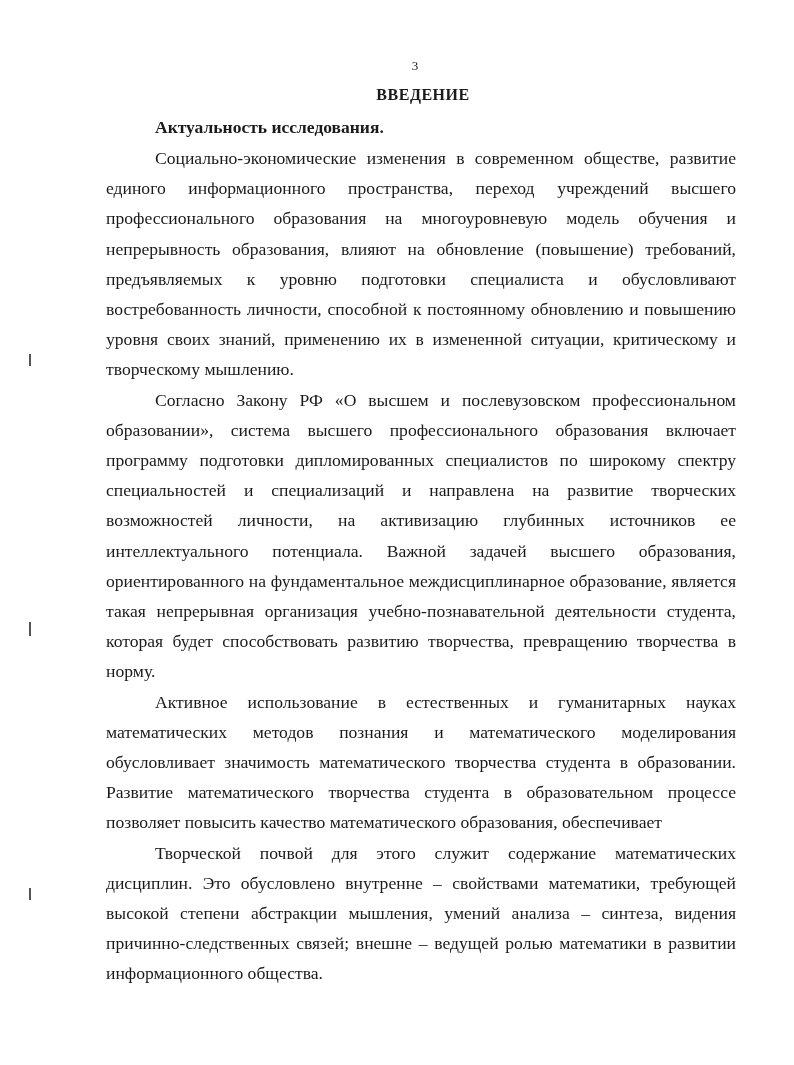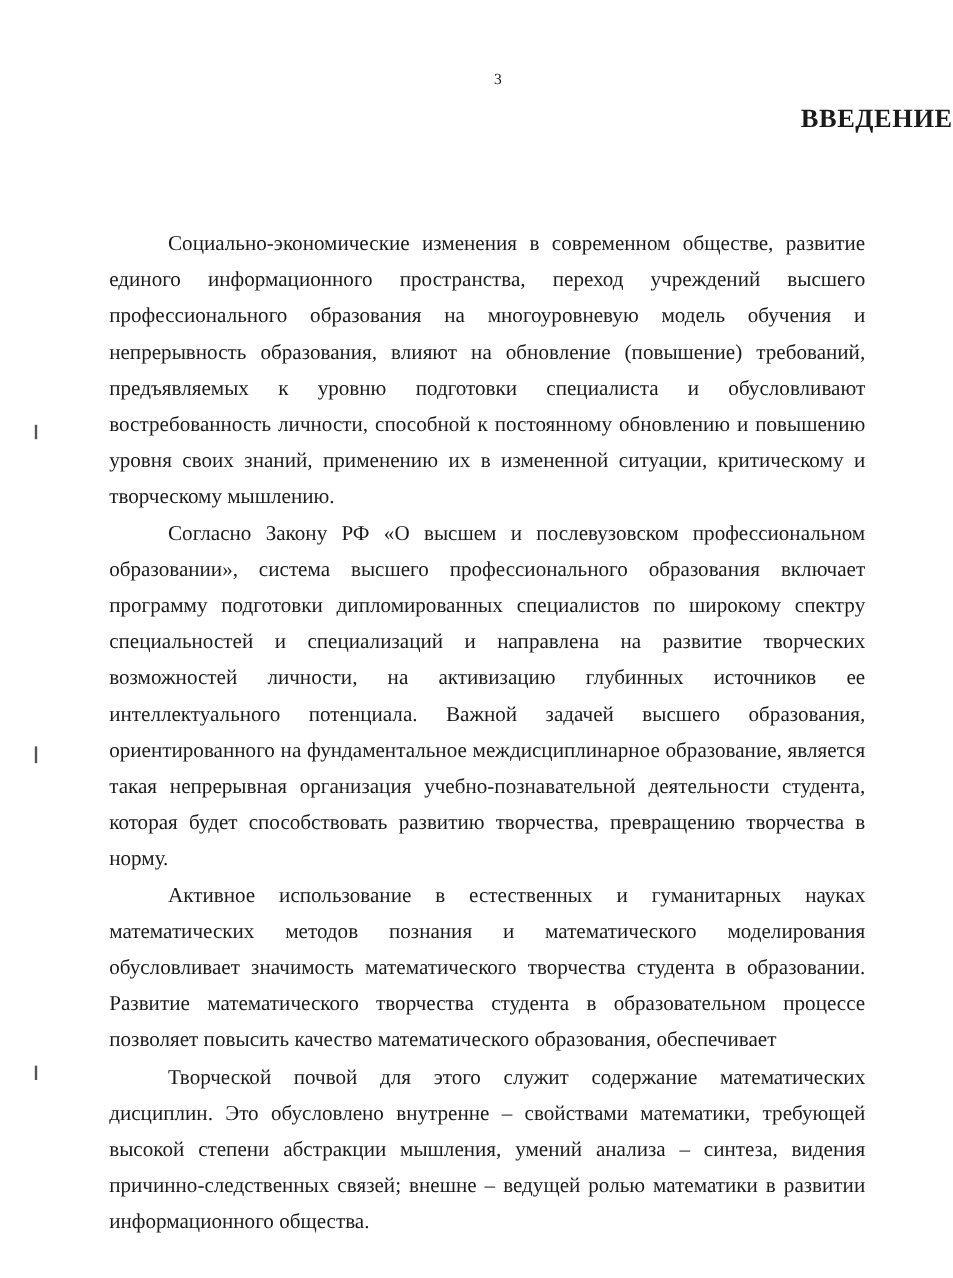--- a/index.html
+++ b/index.html
@@ -30,42 +30,41 @@
       text-align: center;
       font-size: 13px;
       padding-left: 36px;
       box-sizing: border-box;
     }
     .heading {
       position: absolute;
       top: 86px;
       left: 0;
       width: 794px;
-      text-align: right;
+      text-align: center;
       font-weight: bold;
-      font-size: 22px;
+      font-size: 16px;
       letter-spacing: 0.5px;
       padding-left: 52px;
       box-sizing: border-box;
     }
     .subheading {
       position: absolute;
       top: 117px;
       left: 155px;
       font-weight: bold;
       font-size: 17.5px;
     }
     .body-text {
       position: absolute;
-      left: 91px;
+      left: 106px;
       top: 143px;
       width: 630px;
       font-size: 17.6px;
       line-height: 30.2px;
-      margin-top: 44px;
     }
     .para {
       margin: 0;
       text-align: justify;
       text-indent: 49px;
       text-align-last: left;
     }
     .para + .para {
       margin-top: 0;
     }
@@ -77,20 +76,21 @@
   </style>
 </head>
 <body>
 
 <div class="page">
 
   <div class="page-number">3</div>
 
   <div class="heading">ВВЕДЕНИЕ</div>
 
+  <div class="subheading">Актуальность исследования.</div>
 
   <div class="body-text">
     <p class="para">Социально-экономические изменения в современном обществе, развитие единого информационного пространства, переход учреждений высшего профессионального образования на многоуровневую модель обучения и непрерывность образования, влияют на обновление (повышение) требований, предъявляемых к уровню подготовки специалиста и обусловливают востребованность личности, способной к постоянному обновлению и повышению уровня своих знаний, применению их в измененной ситуации, критическому и творческому мышлению.</p>
     <p class="para">Согласно Закону РФ «О высшем и послевузовском профессиональном образовании», система высшего профессионального образования включает программу подготовки дипломированных специалистов по широкому спектру специальностей и специализаций и направлена на развитие творческих возможностей личности, на активизацию глубинных источников ее интеллектуального потенциала. Важной задачей высшего образования, ориентированного на фундаментальное междисциплинарное образование, является такая непрерывная организация учебно-познавательной деятельности студента, которая будет способствовать развитию творчества, превращению творчества в норму.</p>
     <p class="para">Активное использование в естественных и гуманитарных науках математических методов познания и математического моделирования обусловливает значимость математического творчества студента в образовании. Развитие математического творчества студента в образовательном процессе позволяет повысить качество математического образования, обеспечивает</p>
     <p class="para">Творческой почвой для этого служит содержание математических дисциплин. Это обусловлено внутренне – свойствами математики, требующей высокой степени абстракции мышления, умений анализа – синтеза, видения причинно-следственных связей; внешне – ведущей ролью математики в развитии информационного общества.</p>
   </div>
 
   <div class="margin-mark" style="left:29px; top:354px; height:12px;"></div>
   <div class="margin-mark" style="left:29px; top:622px; height:14px;"></div>

